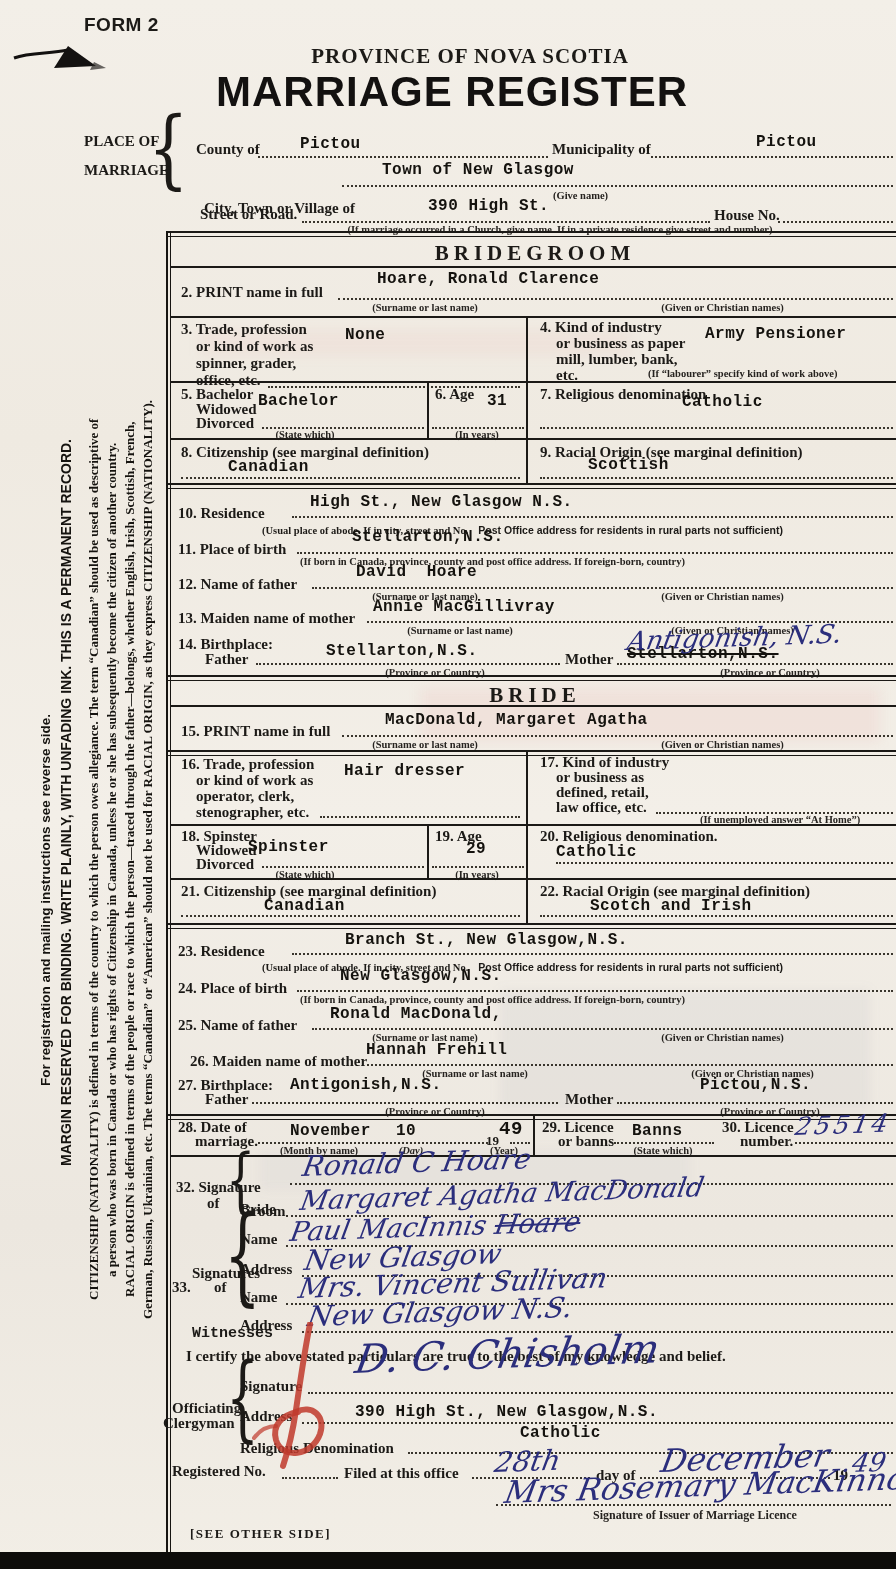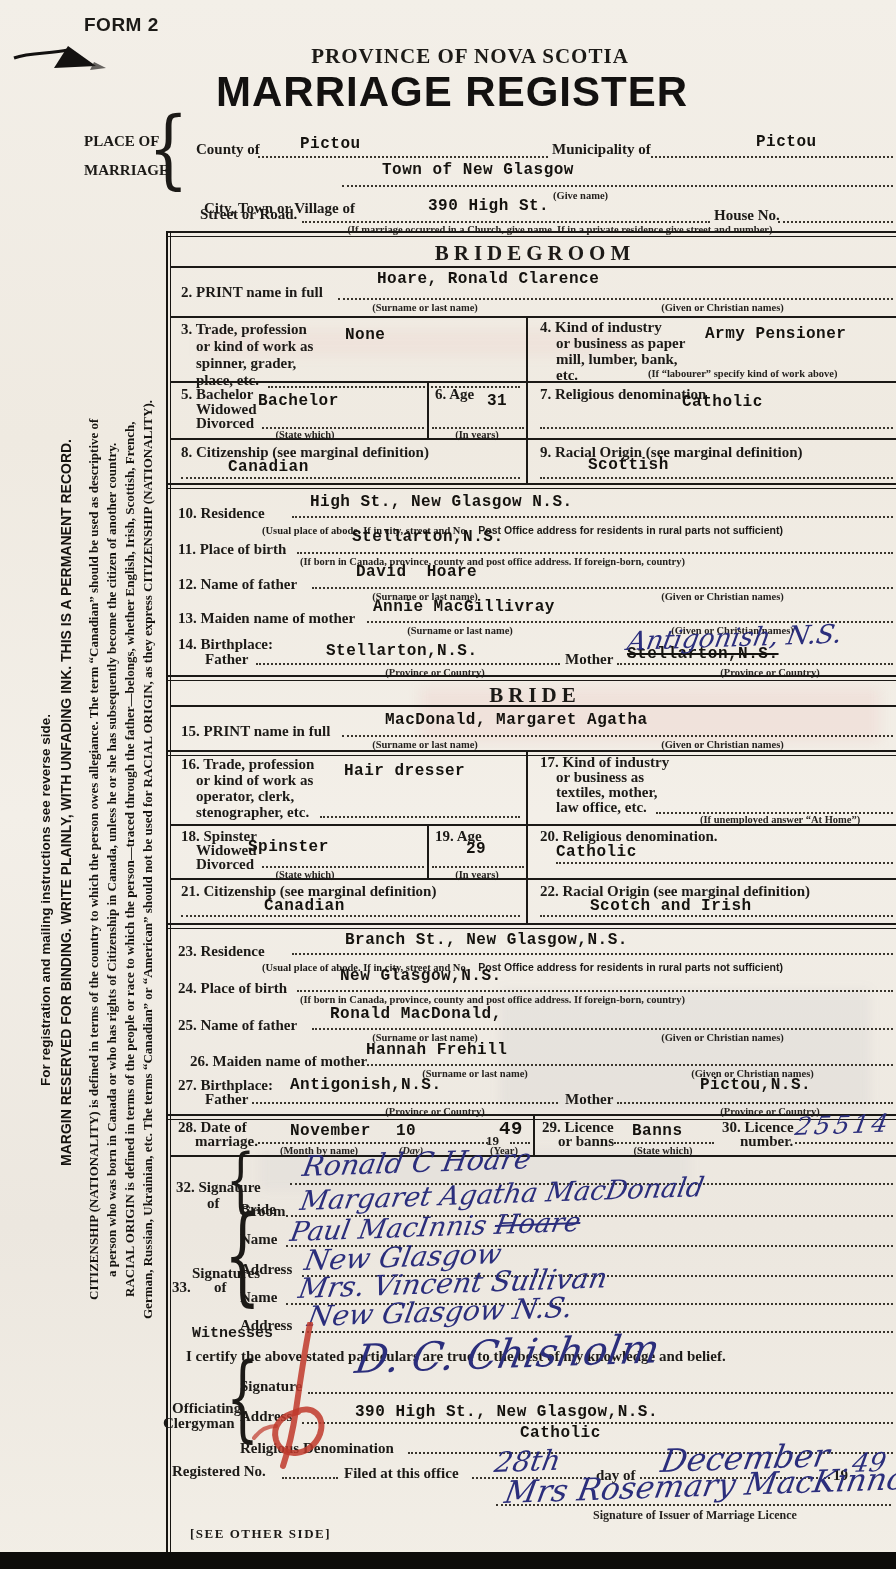--- a/index.html
+++ b/index.html
@@ -82,21 +82,21 @@
   <div class="dots" style="left:338px;top:298px;width:555px;"></div>
   <div class="sub subc" style="left:345px;top:302px;width:160px;">(Surname or last name)</div>
   <div class="sub subc" style="left:630px;top:302px;width:185px;">(Given or Christian names)</div>
   <div class="hl" style="left:170px;top:316px;width:726px;"></div>
 
   <div class="vl" style="left:526px;top:316px;height:168px;"></div>
 
   <div class="lbl" style="left:181px;top:321px;">3. Trade, profession</div>
   <div class="lbl" style="left:196px;top:338px;">or kind of work as</div>
   <div class="lbl" style="left:196px;top:355px;">spinner,   grader,</div>
-  <div class="lbl" style="left:196px;top:372px;">place, etc.</div>
+  <div class="lbl" style="left:196px;top:372px;">office, etc.</div>
   <div class="typed" style="left:345px;top:326px;">None</div>
   <div class="dots" style="left:268px;top:386px;width:252px;"></div>
 
   <div class="lbl" style="left:540px;top:319px;">4. Kind of industry</div>
   <div class="lbl" style="left:556px;top:335px;">or business as paper</div>
   <div class="lbl" style="left:556px;top:351px;">mill, lumber, bank,</div>
   <div class="lbl" style="left:556px;top:367px;">etc.</div>
   <div class="typed" style="left:705px;top:325px;">Army Pensioner</div>
   <div class="dots" style="left:586px;top:381px;width:307px;"></div>
   <div class="sub" style="left:648px;top:368px;">(If “labourer” specify kind of work above)</div>
@@ -183,21 +183,21 @@
 
   <div class="lbl" style="left:181px;top:756px;">16. Trade, profession</div>
   <div class="lbl" style="left:196px;top:772px;">or kind of work as</div>
   <div class="lbl" style="left:196px;top:788px;">operator,    clerk,</div>
   <div class="lbl" style="left:196px;top:804px;">stenographer, etc.</div>
   <div class="typed" style="left:344px;top:762px;">Hair dresser</div>
   <div class="dots" style="left:320px;top:816px;width:200px;"></div>
 
   <div class="lbl" style="left:540px;top:754px;">17. Kind of industry</div>
   <div class="lbl" style="left:556px;top:769px;">or  business  as</div>
-  <div class="lbl" style="left:556px;top:784px;">textiles,   mother,</div>
+  <div class="lbl" style="left:556px;top:784px;">defined,   retail,</div>
   <div class="lbl" style="left:556px;top:799px;">law office, etc.</div>
   <div class="dots" style="left:656px;top:812px;width:237px;"></div>
   <div class="sub" style="left:700px;top:814px;">(If unemployed answer “At Home”)</div>
 
   <div class="hl" style="left:170px;top:824px;width:726px;"></div>
   <div class="vl" style="left:427px;top:824px;height:54px;"></div>
 
   <div class="lbl" style="left:181px;top:828px;">18. Spinster</div>
   <div class="lbl" style="left:196px;top:842px;">Widowed</div>
   <div class="lbl" style="left:196px;top:856px;">Divorced</div>

